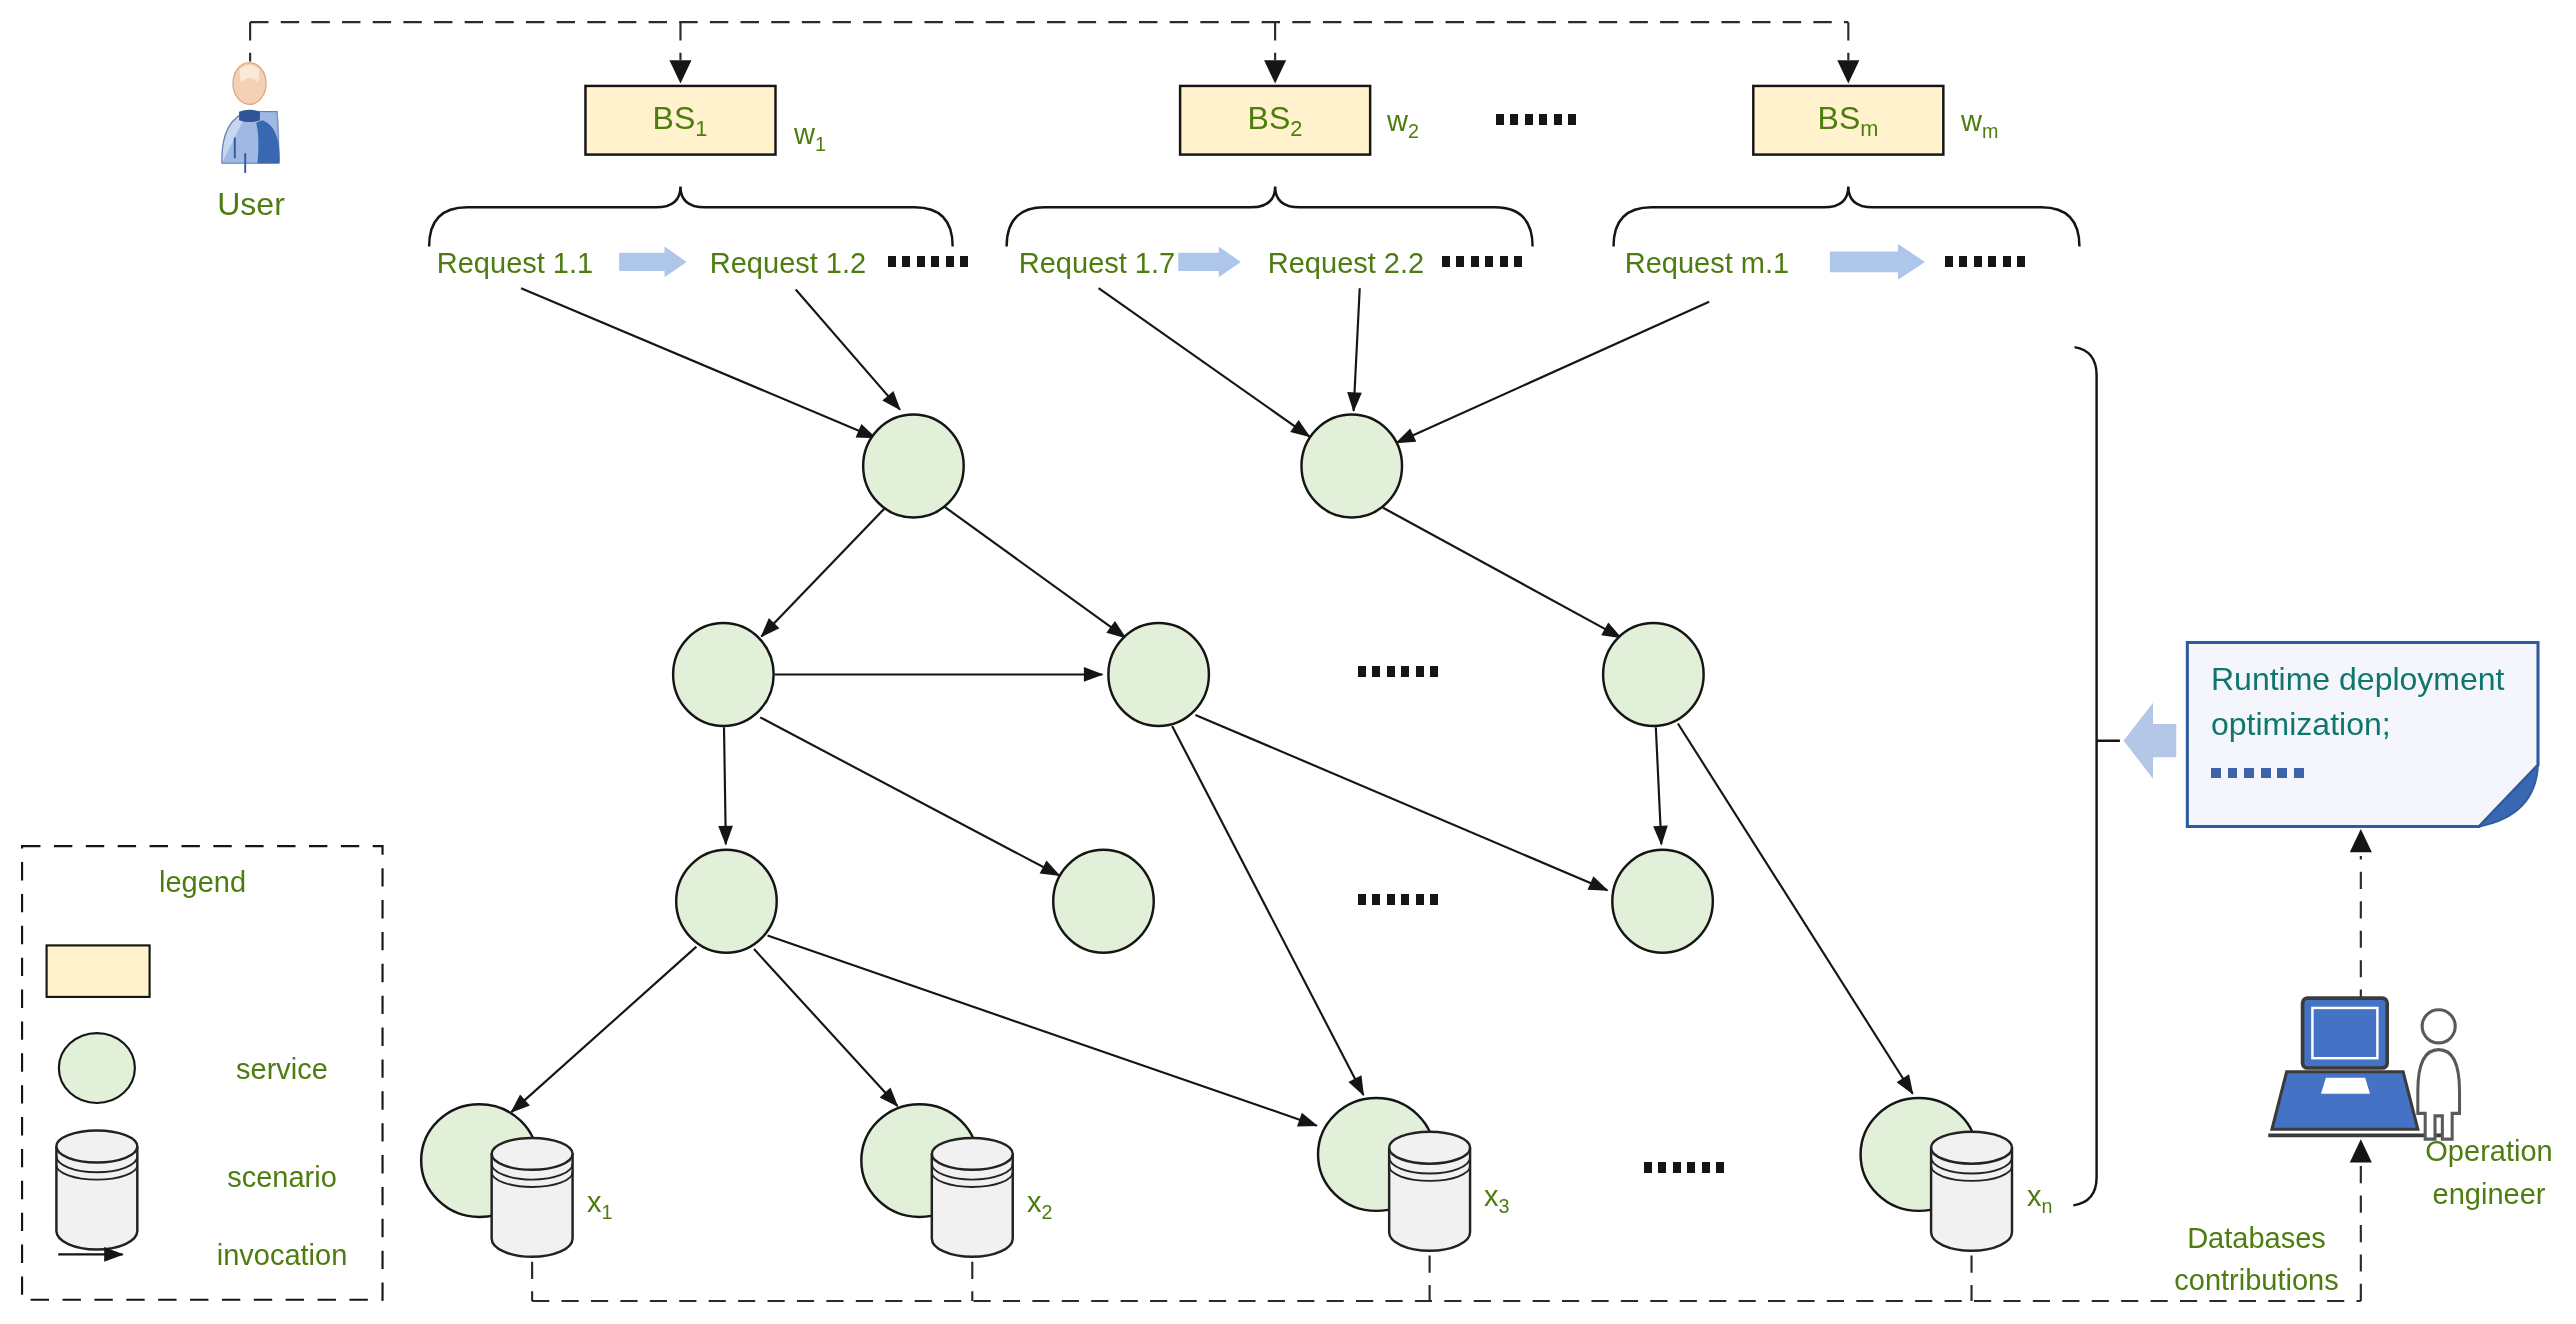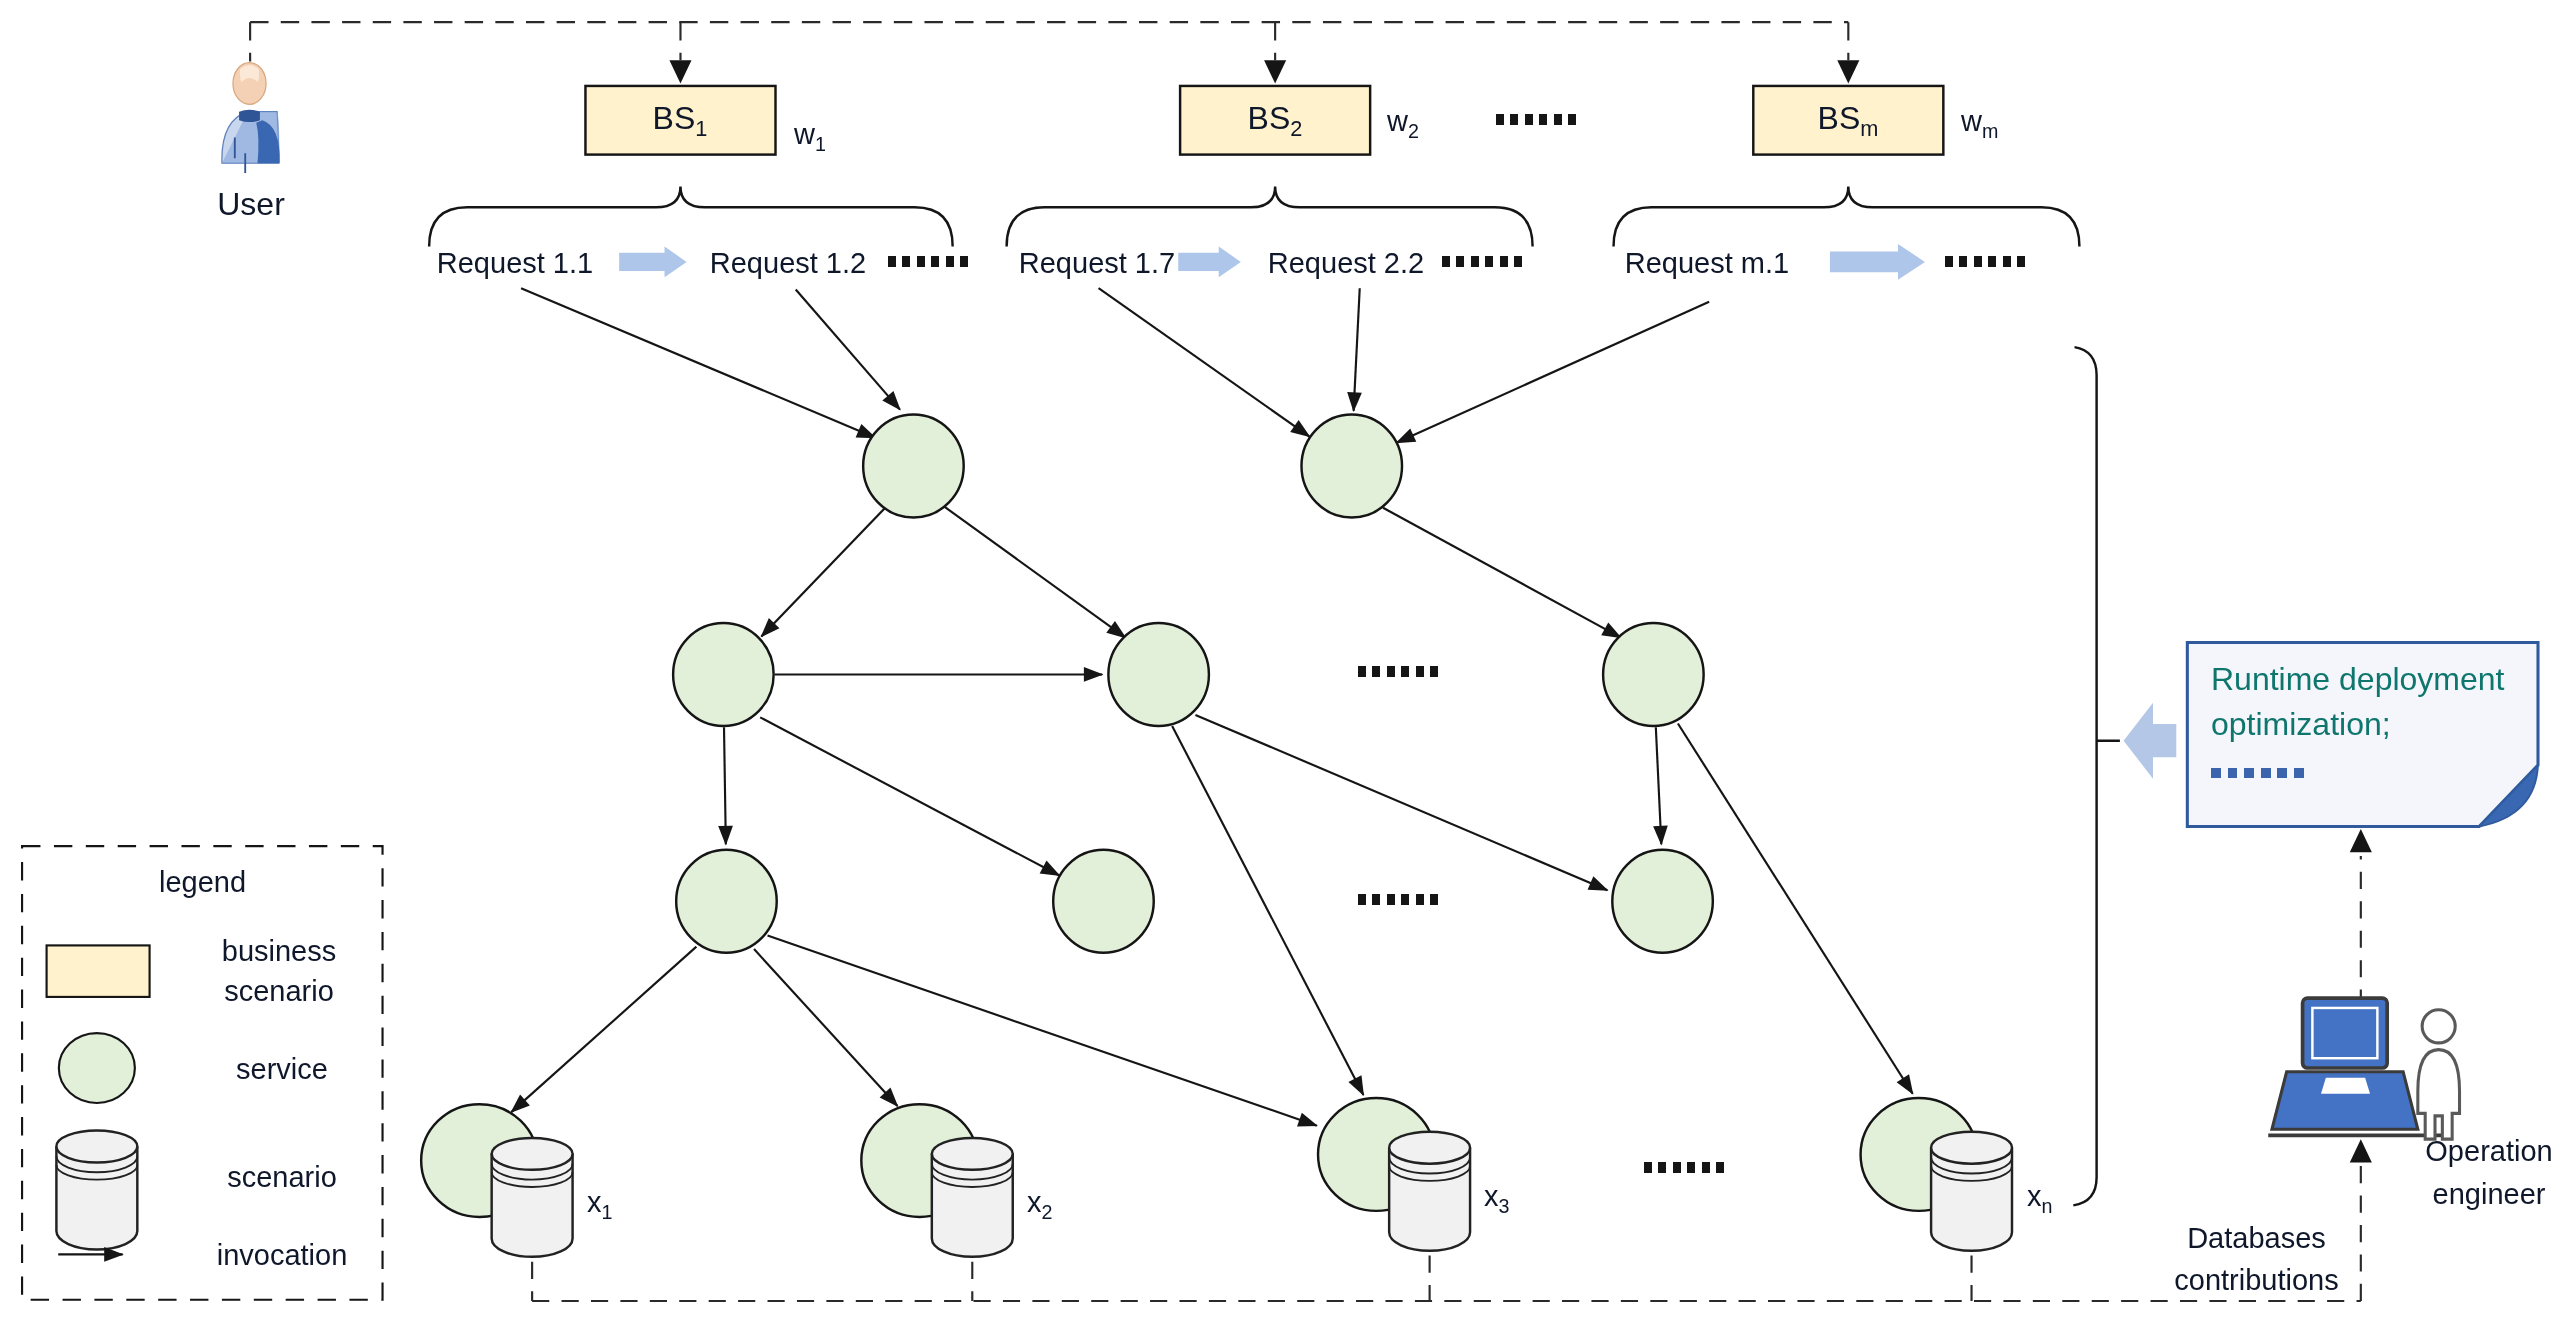--- a/index.html
+++ b/index.html
@@ -1,21 +1,21 @@
 <!DOCTYPE html>
 <html style="font-size:9.8px"><head>
 <meta charset="utf-8">
 <style>
   html,body { margin:0; padding:0; background:#fff; }
   #canvas {
     position:relative; width:2576px; height:1325px; background:#ffffff;
     font-family:"Liberation Sans", sans-serif; overflow:hidden;
   }
   #diagram-svg { position:absolute; left:0; top:0; width:2576px; height:1325px; }
-  .txt { position:absolute; font-size:29px; color:#0f172a; white-space:nowrap; line-height:36px; }
+  .txt { position:absolute; font-size:29px; color:#4d7c0f; white-space:nowrap; line-height:36px; }
   .center { text-align:center; }
   .big { font-size:32px; line-height:39px; }
   .txt sub { font-size:68%; line-height:0; }
   .wrap2 { white-space:normal; line-height:40px; }
   .blue-note { color:#0f766e; font-size:32px; line-height:39px; }
   .dots {
     position:absolute; width:80px; height:11px;
     background:repeating-linear-gradient(90deg,#151515 0 8px,transparent 8px 14.4px);
   }
   .dots-blue {
@@ -205,19 +205,18 @@
 <div class="txt blue-note" style="left:2211px; top:705px;">optimization;</div>
 <div class="dots-blue" style="left:2211px; top:768px;" aria-label="......"></div>
 
 <div class="txt center" style="left:2397px; top:1133px; width:184px;">Operation</div>
 <div class="txt center" style="left:2397px; top:1176px; width:184px;">engineer</div>
 
 <div class="txt center" style="left:2143px; top:1220px; width:227px;">Databases</div>
 <div class="txt center" style="left:2143px; top:1262px; width:227px;">contributions</div>
 
 <div class="txt center" style="left:80px; top:864px; width:245px;">legend</div>
-<div class="txt center wrap2" style="left:187px; top:931px; width:184px;">business scenario</div>
 <div class="txt center" style="left:184px; top:1051px; width:196px;">service</div>
 <div class="txt center" style="left:184px; top:1159px; width:196px;">scenario</div>
 <div class="txt center" style="left:184px; top:1237px; width:196px;">invocation</div>
 
 </div>
 
 
 </body></html>

